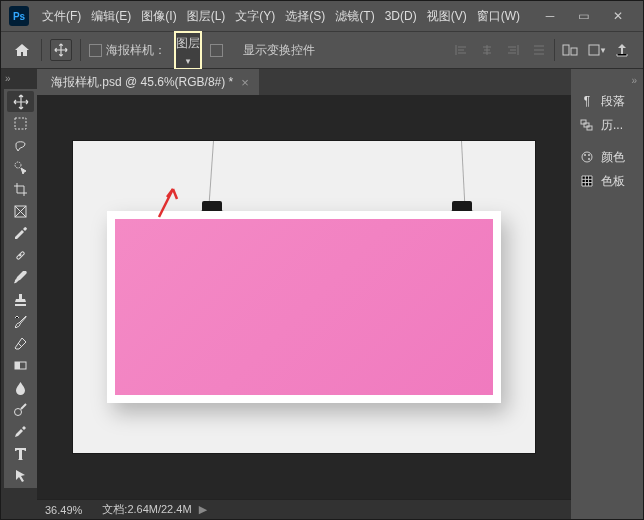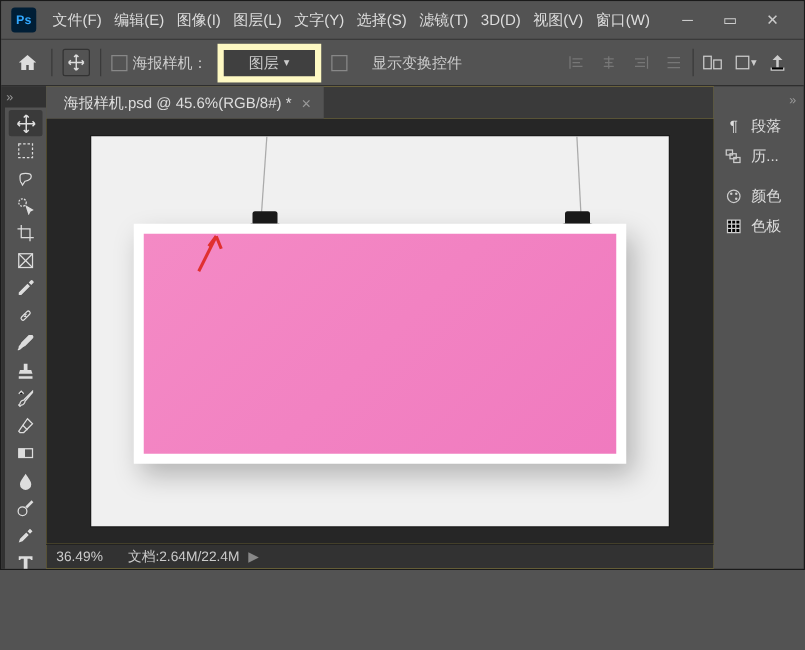--- a/index.html
+++ b/index.html
@@ -1,47 +1,47 @@
 <!DOCTYPE html>
 <html><head>
 <meta charset="utf-8">
 <style>
 * { margin: 0; padding: 0; box-sizing: border-box; font-family: "Microsoft YaHei", Arial, sans-serif; }
 body { width: 644px; height: 520px; background: #535353; overflow: hidden; }
 
-.app-frame { width: 644px; height: 456px; display: flex; flex-direction: column; border: 1px solid #1a1a1a; }
+.app-frame { width: 644px; height: 520px; display: flex; flex-direction: column; border: 1px solid #1a1a1a; }
 
 
 .titlebar { height: 30px; background: #535353; display: flex; align-items: center; padding: 0 8px; font-size: 12px; color: #ddd; }
 .ps-logo { width: 20px; height: 20px; background: #001e36; border-radius: 3px; display: flex; align-items: center; justify-content: center; font-size: 10px; font-weight: bold; color: #31a8ff; margin-right: 8px; }
 .menu-item { padding: 0 5px; cursor: pointer; }
 .win-controls { margin-left: auto; display: flex; gap: 0; }
 .win-btn { width: 34px; height: 22px; display: flex; align-items: center; justify-content: center; color: #ccc; cursor: pointer; }
 
 
 .opts-bar { height: 38px; background: #535353; border-top: 1px solid #3a3a3a; border-bottom: 1px solid #2e2e2e; display: flex; align-items: center; padding: 0 10px; gap: 8px; color: #ccc; font-size: 12px; }
 .opt-icon { width: 22px; height: 22px; display: flex; align-items: center; justify-content: center; color: #ccc; cursor: pointer; border-radius: 2px; }
 .divider { width: 1px; height: 22px; background: #3a3a3a; }
 .checkbox { width: 13px; height: 13px; border: 1px solid #888; display: inline-block; margin-right: 4px; vertical-align: middle; }
-.dropdown-opt { background: #404040; padding: 2px 20px; border: 5px solid #fef9c3; display: flex; align-items: center; gap: 4px; cursor: pointer; }
+.dropdown-opt { background: #404040; padding: 2px 0; border: 2px solid #fef9c3; display: flex; align-items: center; gap: 4px; cursor: pointer; flex-direction: column; }
 .opt-right { margin-left: auto; display: flex; align-items: center; gap: 4px; }
 .opt-dim { color: #777; }
 
 
 .main-area { flex: 1; display: flex; background: #323232; overflow: hidden; }
 
 
 .left-wrap { display: flex; flex-direction: column; }
 .left-tab { width: 14px; height: 14px; margin: 4px 0 0 4px; color: #999; font-size: 10px; cursor: pointer; }
 .toolbar { width: 33px; background: #535353; display: flex; flex-direction: column; padding: 2px 3px; gap: 1px; margin-left: 3px; margin-top: 2px; }
 .tool { width: 27px; height: 21px; display: flex; align-items: center; justify-content: center; color: #ddd; cursor: pointer; border-radius: 2px; position: relative; }
 .tool.active { background: #3a3a3a; }
 
 
-.doc-area { flex: 1; display: flex; flex-direction: column; background: #fde047; }
+.doc-area { flex: 1; display: flex; flex-direction: column; background: #000000; }
 .doc-tabs { height: 26px; background: #3a3a3a; display: flex; align-items: stretch; }
 .doc-tab { display: flex; align-items: center; padding: 0 10px 0 14px; background: #535353; color: #ddd; font-size: 12px; cursor: pointer; gap: 8px; }
 .close-x { color: #999; cursor: pointer; font-size: 13px; }
 .canvas-wrap { flex: 1; background: #262626; display: flex; align-items: center; justify-content: center; position: relative; overflow: hidden; }
 
 
 .canvas { width: 462px; height: 312px; background: #f0f0f0; position: relative; box-shadow: 0 0 0 1px #1a1a1a; }
 .poster { position: absolute; left: 34px; top: 70px; width: 394px; height: 192px; background: #fff; box-shadow: 6px 10px 20px rgba(0,0,0,0.25); }
 .poster-inner { position: absolute; inset: 8px; background: linear-gradient(135deg, #f48ac5, #f07abf); }
 .clip { position: absolute; top: 60px; width: 26px; height: 18px; }

